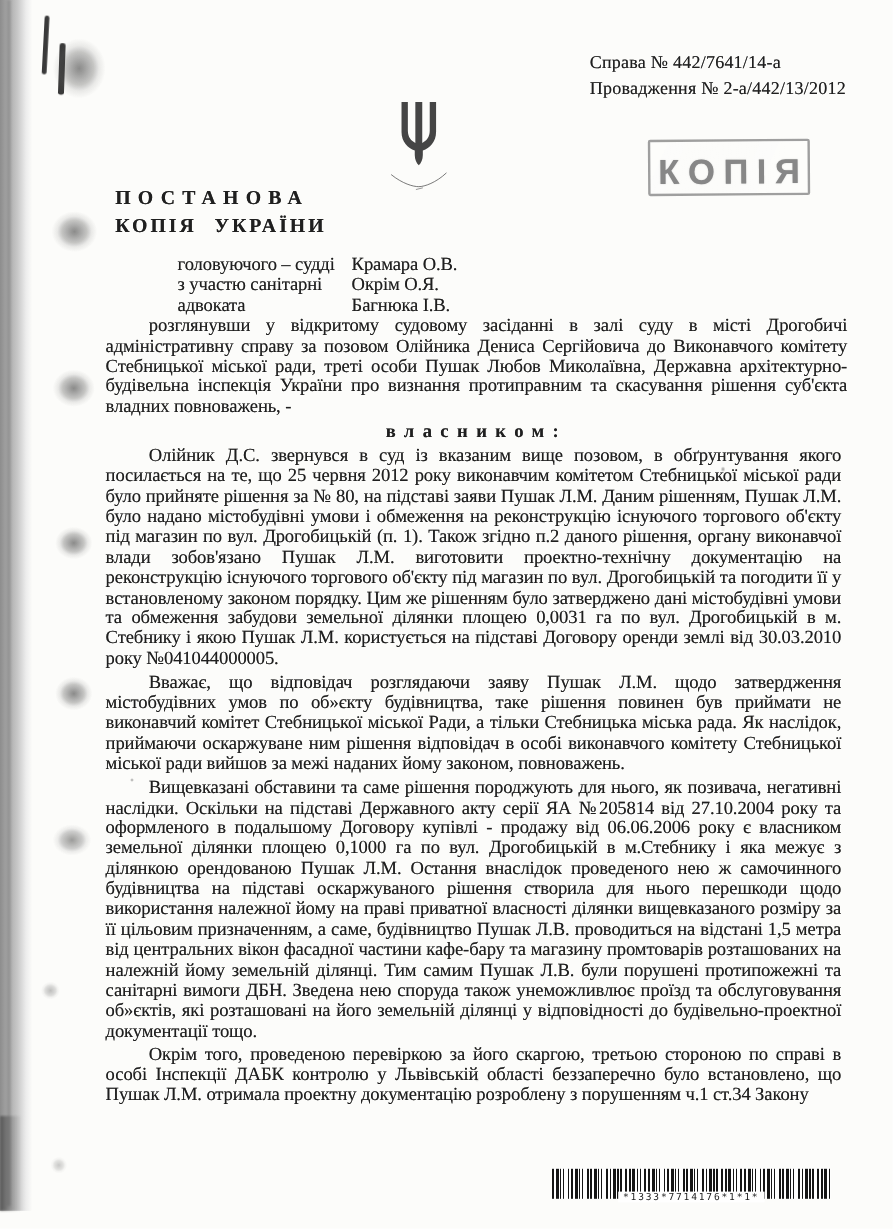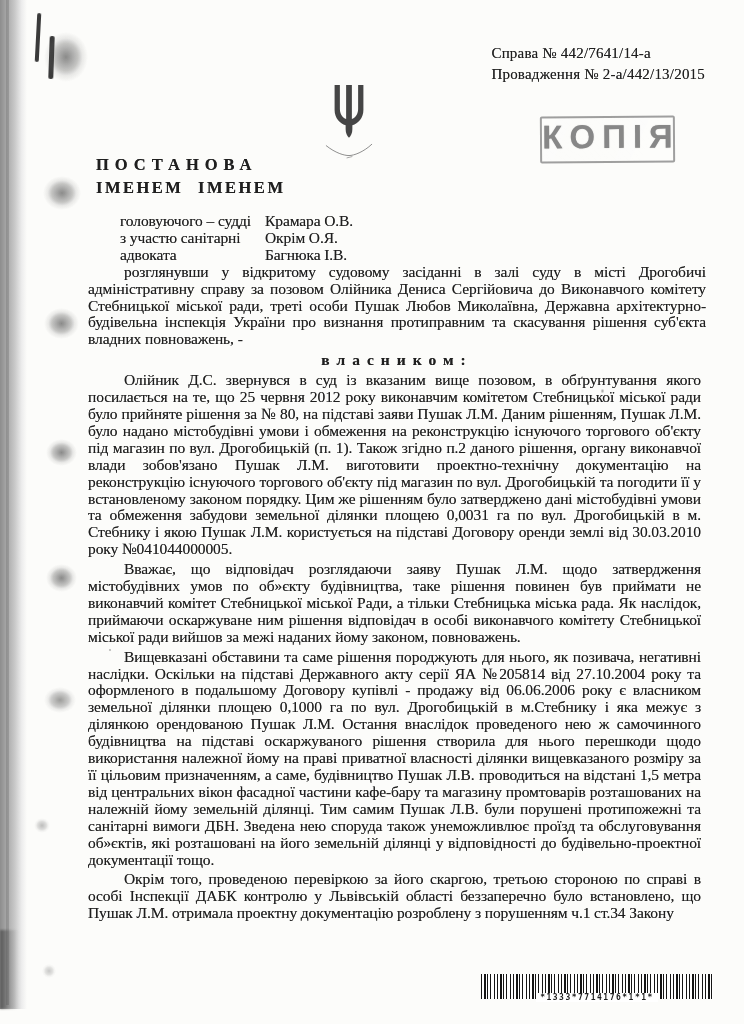--- a/index.html
+++ b/index.html
@@ -39,62 +39,61 @@
     position:absolute; top:43px; right:39px; text-align:left;
     font-size:15px; line-height:20.5px; letter-spacing:.2px;
     text-shadow:0 0 .5px rgba(30,30,30,.65);
   }
   
   .emblem { position:absolute; left:325px; top:85px; width:48px; }
   
   .stamp {
     position:absolute; left:540px; top:116px; width:124px; height:43px;
     border:2px solid rgba(135,135,135,.8); border-radius:2px;
-    display:flex; align-items:flex-start; justify-content:center;
+    display:flex; align-items:flex-end; justify-content:center;
     transform:rotate(-.4deg);
     font-family:"Liberation Sans", sans-serif;
-    font-size:33px; font-weight:bold; letter-spacing:7px; padding-left:7px;
+    font-size:29px; font-weight:bold; letter-spacing:7px; padding-left:7px;
     color:#878787; text-shadow:0 0 1px rgba(135,135,135,.5);
     background:linear-gradient(115deg, rgba(255,255,255,.25) 10%, transparent 40%, rgba(255,255,255,.3) 78%);
   }
   
   .title-block {
     position:absolute; left:96px; top:155px; width:618px; text-align:left;
     font-weight:bold; text-shadow:0 0 .5px rgba(20,20,20,.7);
   }
   .title-line1 { font-size:16.5px; letter-spacing:6px; }
   .title-line2 { font-size:16.5px; letter-spacing:2.5px; word-spacing:8px; margin-top:3px; }
   
   .body-text {
     position:absolute; left:88px; top:208px; width:618px;
     font-size:15.5px; line-height:16.9px; text-align:justify;
     text-shadow:0 0 .55px rgba(25,25,25,.6);
     letter-spacing:-.1px;
   }
   .intro-line { margin:0; }
   .panel { margin-top:5px; }
   .panel-row { display:flex; padding-left:32px; }
-  .panel-role { width:145px; flex:none; }
+  .panel-role { width:145px; flex:none;margin-left:28px; }
   .case-paragraph { margin:0; text-indent:36px; }
   .resolved-heading {
     margin:4px 0 0 0; text-align:center; font-weight:bold; letter-spacing:7px;
   }
   .para { margin:3px 5px 0 0; text-indent:36px; }
   
   .barcode {
-    position:absolute; left:481px; top:974px; width:232px; height:25px;
+    position:absolute; left:460px; top:974px; width:232px; height:25px;
     background:
       repeating-linear-gradient(90deg,
         #151515 0 1.5px, #fff 1.5px 3px,
         #151515 3px 5.5px, #fff 5.5px 6.5px,
         #151515 6.5px 7.5px, #fff 7.5px 9px,
         #151515 9px 10px, #fff 10px 13px,
         #151515 13px 14.5px, #fff 14.5px 16px);
     filter:blur(.3px);
-    font-weight:bold;
   }
   .barcode-label {
     position:absolute; left:50%; bottom:-3px; transform:translateX(-50%);
     background:#fff; padding:0 4px;
     font-family:"DejaVu Sans Mono", monospace;
     font-size:8px; letter-spacing:1.5px; color:#222; white-space:nowrap;
     filter:none;
   }
 </style>
 </head>
@@ -115,38 +114,38 @@
   <div class="blob" style="left:46px; top:564px; width:31px; height:28px;"></div>
   <div class="blob" style="left:44px; top:687px; width:32px; height:26px; opacity:.85;"></div>
   <div class="blob" style="left:34px; top:818px; width:16px; height:15px; opacity:.55;"></div>
   <div class="blob" style="left:42px; top:964px; width:14px; height:14px; opacity:.45;"></div>
   <div class="speck" style="left:600px; top:388px; width:5px; height:6px;"></div>
   <div class="speck" style="left:108px; top:648px; width:4px; height:4px;"></div>
   <div class="speck" style="left:395px; top:897px; width:5px; height:5px; opacity:.7;"></div>
 
   <div class="refs">
     <div>Справа № 442/7641/14-а</div>
-    <div>Провадження № 2-а/442/13/2015</div>
+    <div>Провадження № 2-а/442/13/2012</div>
   </div>
 
   <div class="emblem">
     <svg viewBox="0 0 100 160" width="48" xmlns="http://www.w3.org/2000/svg">
       <path d="M20 0 h11 v50 c0 11 6 18 13 21 V0 h12 v71 c7 -3 13 -10 13 -21 V0 h11 v52 c0 17 -11 28 -23 32 v8 c0 8 -3 14 -7 18 c-4 -4 -7 -10 -7 -18 v-8 C31 80 20 69 20 52 Z" fill="#2b2b2b" opacity="0.88"></path>
       <path d="M2 126 C 22 142, 40 147, 50 147 C 60 147, 80 140, 98 123" fill="none" stroke="#4a4a4a" stroke-width="1.6" opacity="0.8"></path>
       <path d="M45 152 L57 149" fill="none" stroke="#4a4a4a" stroke-width="1.4" opacity="0.7"></path>
     </svg>
   </div>
 
   <div class="stamp">
     <span>КОПІЯ</span>
   </div>
 
   <div class="title-block">
     <div class="title-line1">ПОСТАНОВА</div>
-    <div class="title-line2">ІМЕНЕМ ІМЕНЕМ</div>
+    <div class="title-line2">КОПІЯ УКРАЇНИ</div>
   </div>
 
   <div class="body-text">
 
     <div class="panel">
       <div class="panel-row">
         <span class="panel-role">головуючого – судді</span>
         <span class="panel-name">Крамара О.В.</span>
       </div>
       <div class="panel-row">

